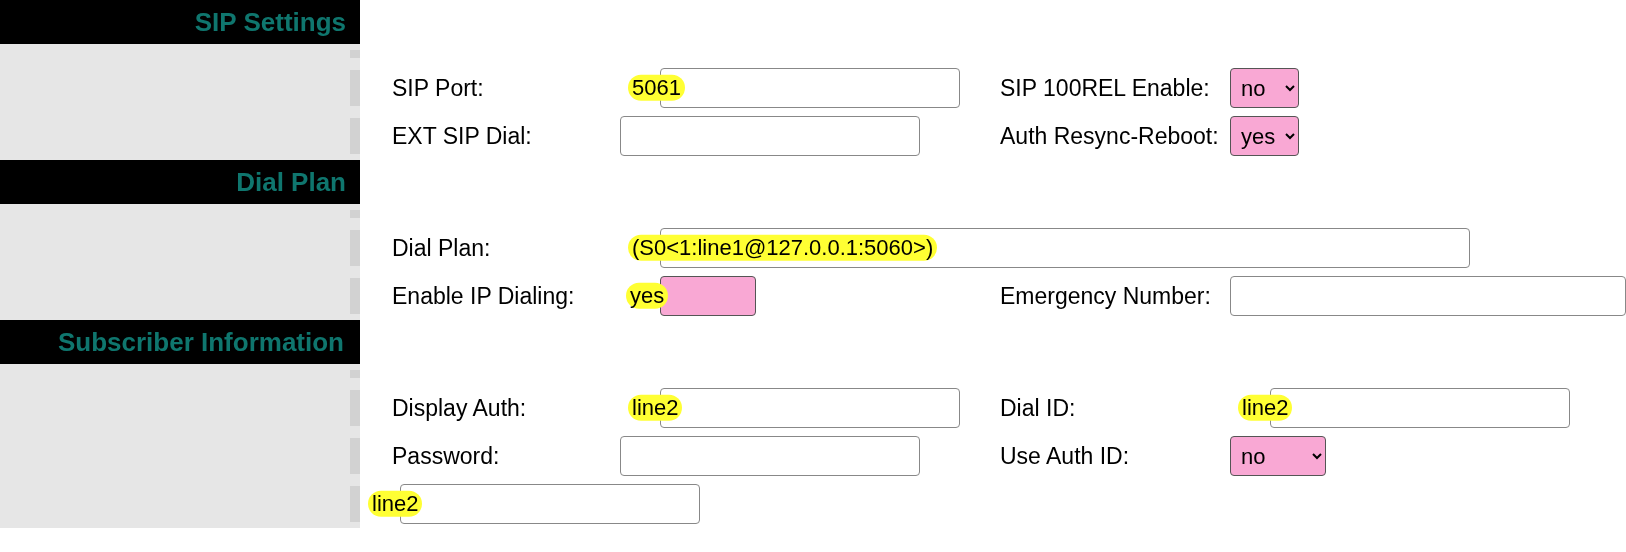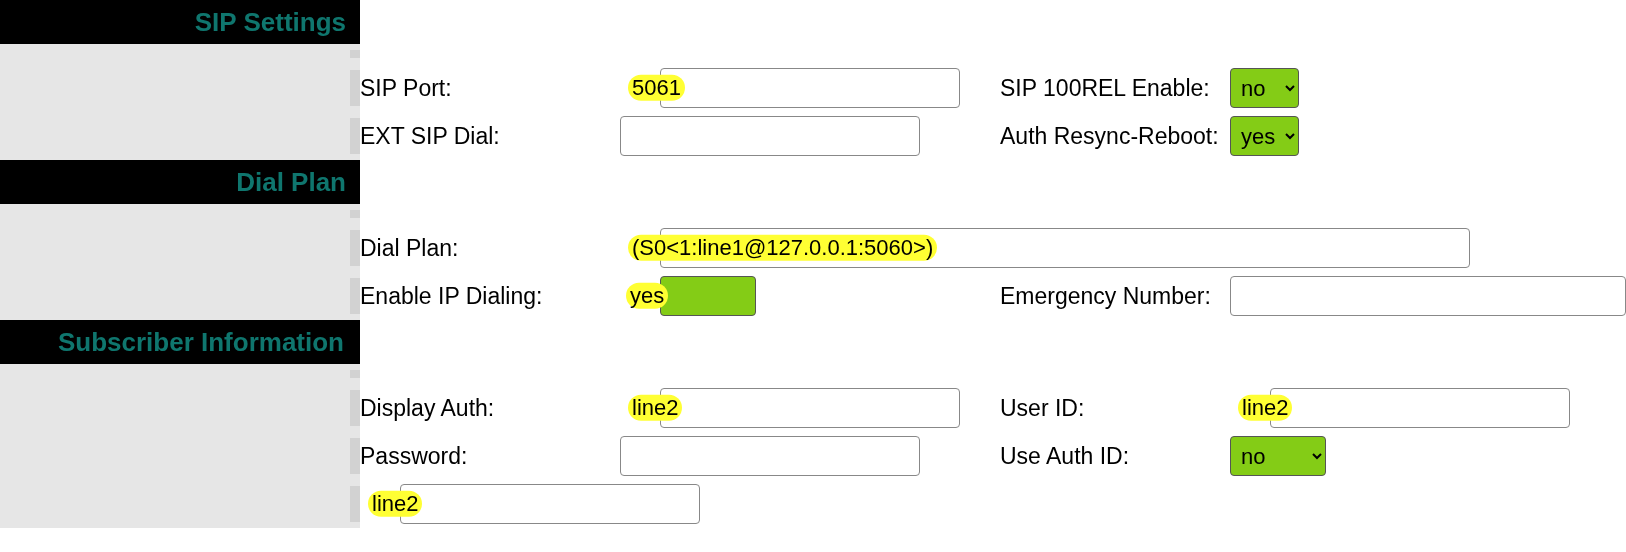--- a/index.html
+++ b/index.html
@@ -39,21 +39,21 @@
     content: "";
     position: absolute;
     right: 0;
     top: 6px;
     bottom: 6px;
     width: 10px;
     background: #d2d2d2;
   }
   .label-cell {
     width: 260px;
-    padding-left: 0;
+    padding-left: 32px;
     flex-shrink: 0;
     font-size: 23px;
     color: #000;
   }
   .field-cell {
     width: 380px;
     flex-shrink: 0;
     display: flex;
     align-items: center;
   }
@@ -81,21 +81,21 @@
   .w-med { width: 300px; }
   .w-wide { width: 810px; }
   .w-emerg { width: 396px; }
   select.sel {
     height: 40px;
     border: 1px solid #555;
     border-radius: 4px;
     padding: 0 6px 0 6px;
     font-family: Arial, Helvetica, sans-serif;
     font-size: 22px;
-    background: #84cc16;
+    background: #f9a8d4;
   }
   .hl {
     background: #ffff33;
     border-radius: 14px;
     padding: 0 4px;
     display: inline-block;
     line-height: 1.2;
   }
   .input-wrap { position: relative; display: inline-block; padding-left: 40px; }
   .hl-overlay {
@@ -195,21 +195,21 @@
 
   <div class="row">
     <div class="sidebar-cell"></div>
     <div class="label-cell">Display Auth:</div>
     <div class="field-cell">
       <span class="input-wrap">
         <input type="text" class="tin w-med" style="color: transparent;" value="line2">
         <span class="hl-overlay"><span class="hl">line2</span></span>
       </span>
     </div>
-    <div class="label-cell2">User ID:</div>
+    <div class="label-cell2">Dial ID:</div>
     <div class="field-cell2">
       <span class="input-wrap">
         <input type="text" class="tin w-med" style="color: transparent;" value="line2">
         <span class="hl-overlay"><span class="hl">line2</span></span>
       </span>
     </div>
   </div>
 
   <div class="row">
     <div class="sidebar-cell"></div>

